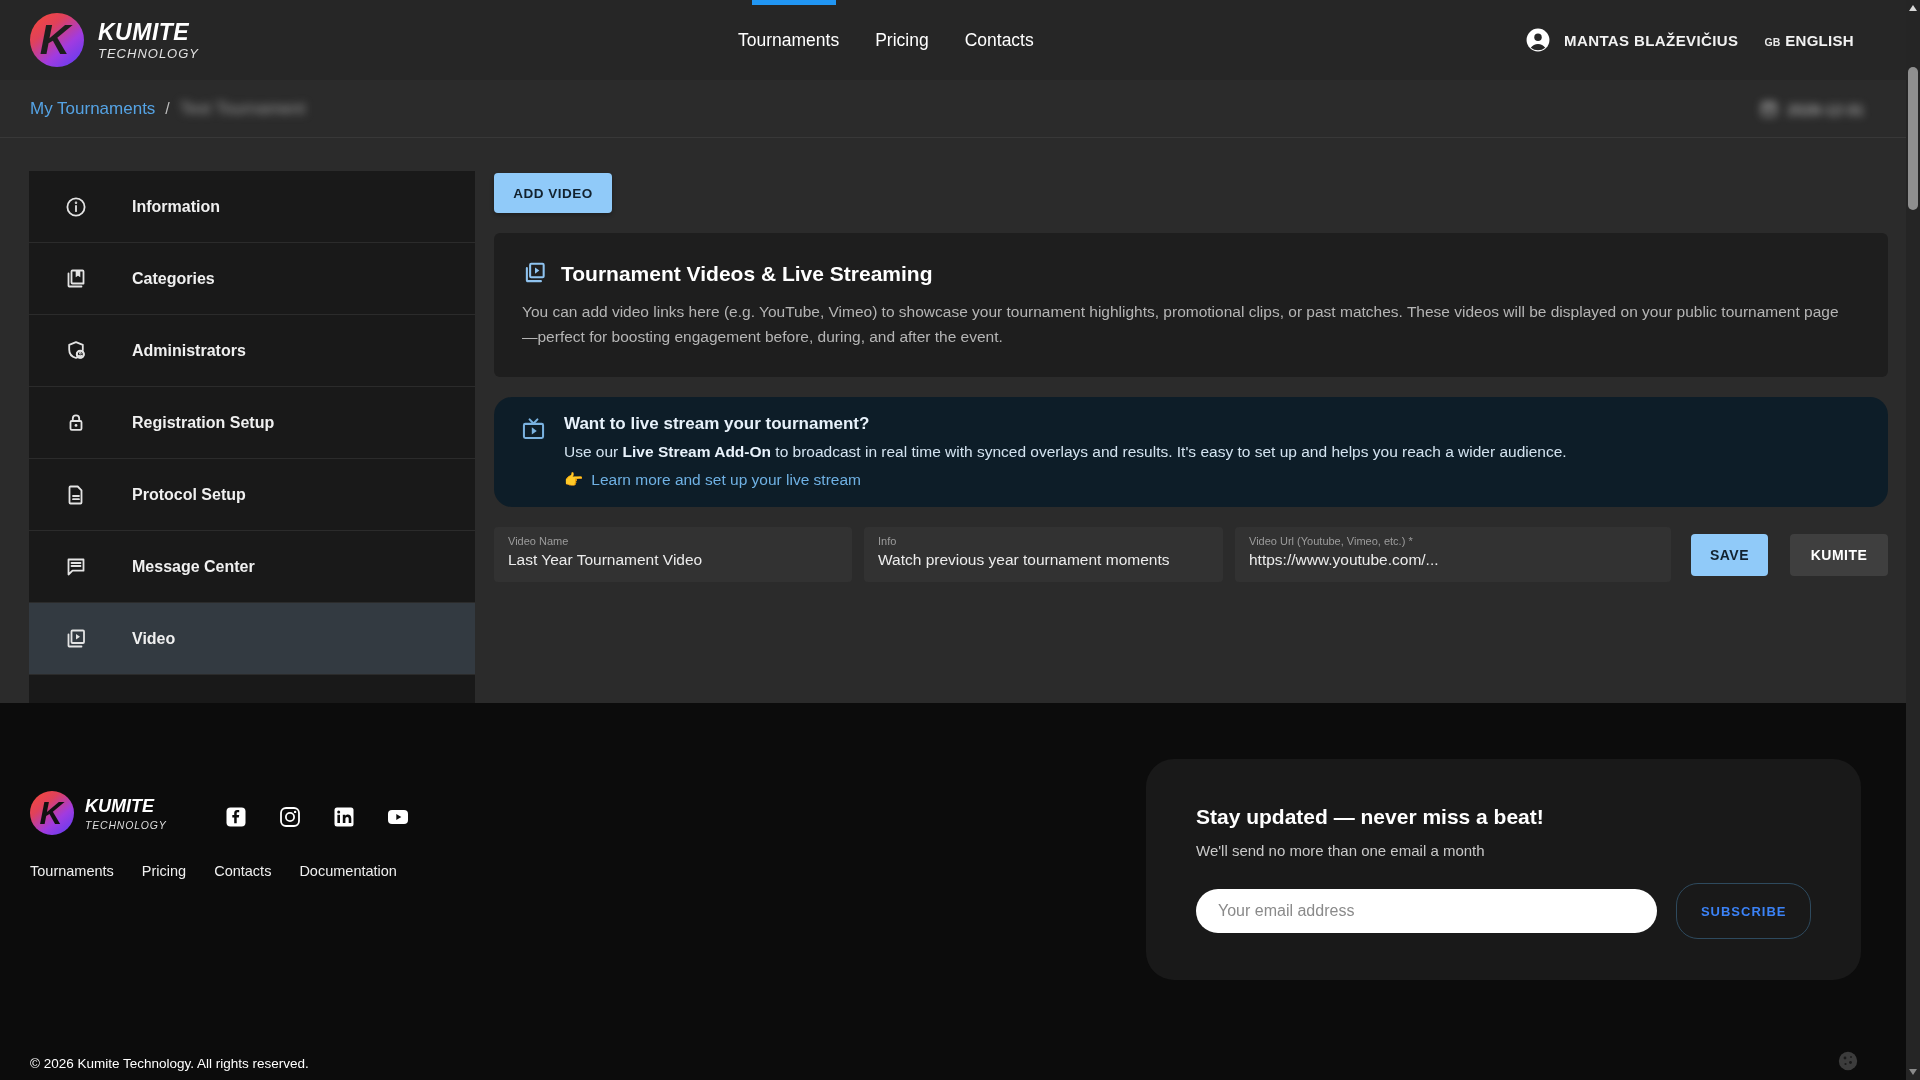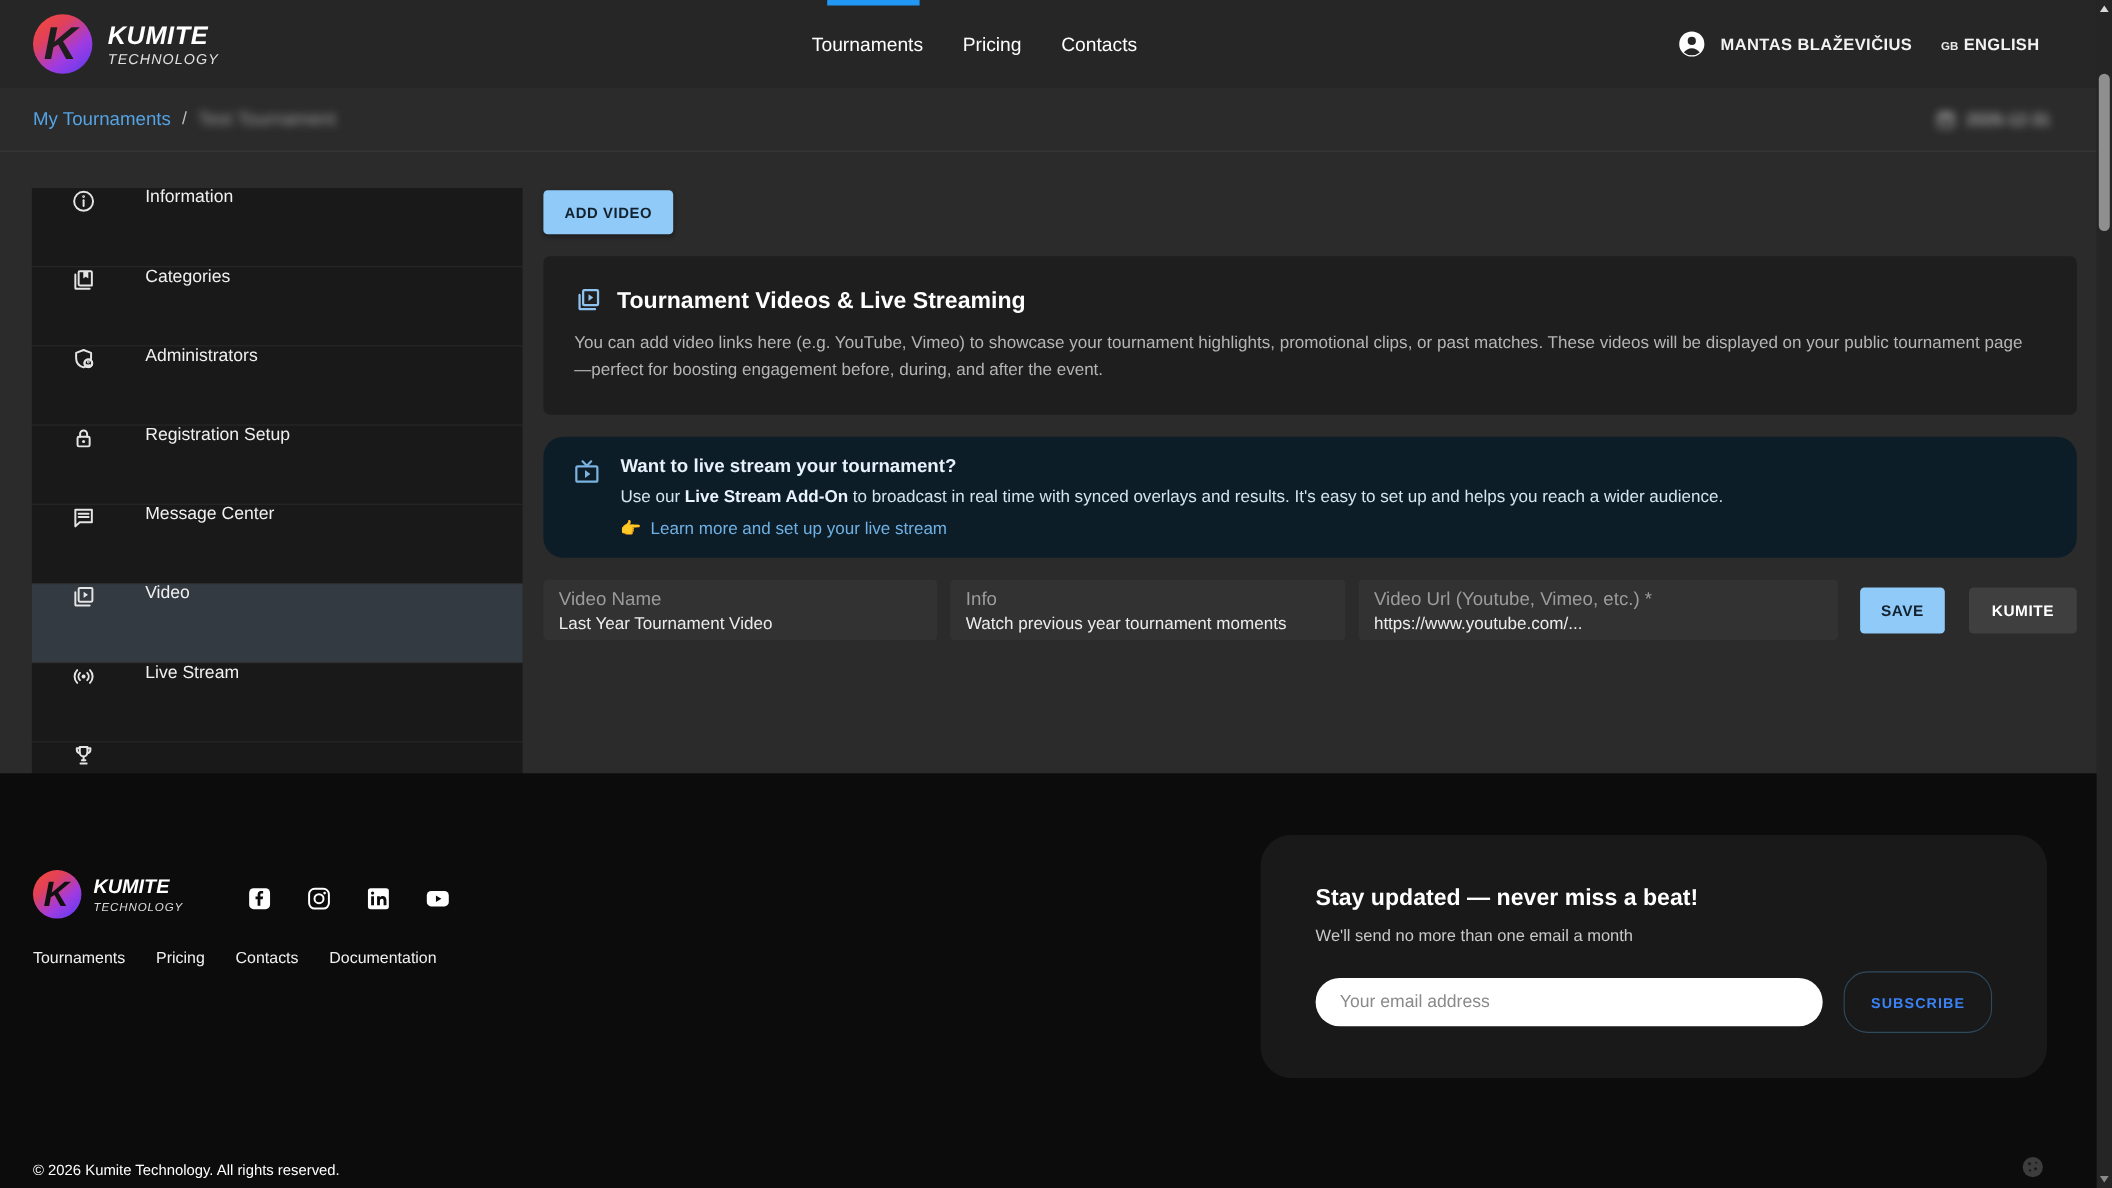--- a/index.html
+++ b/index.html
@@ -39,22 +39,22 @@
   .crumb-current { color:#9c9c9c; font-size:17px; }
   .redacted { filter:blur(4px); user-select:none; }
   .date-chip { position:absolute; right:56px; top:0; height:58px; display:flex; align-items:center; gap:8px;
                color:#d6d6d6; font-size:15px; }
 
   
   .layout { display:flex; gap:19px; padding:33px 54px 0 29px; height:565px; background:#2b2b2b; }
 
   
   .sidebar { width:446px; flex:none; }
-  .side-item { height:72px; background:#191919; display:flex; align-items:flex-start; gap:44px;
-               padding-left:35px; border-bottom:1px solid #2b2b2b; cursor:pointer; }
+  .side-item { height:72px; background:#191919; display:flex; align-items:center; gap:44px;
+               padding-left:35px; border-bottom:1px solid #2b2b2b; cursor:pointer;font-weight:bold; }
   .side-item:last-child { border-bottom:none;flex-direction:column; }
   .side-item.active { background:#333a41; }
   .side-icon { width:24px; height:24px; color:#e4e4e4; flex:none; }
   .side-label { color:#f0f0f0; font-size:16px; }
 
   
   .main-col { flex:1; display:flex; flex-direction:column; }
   .btn-primary { background:#90caf9; color:#12222f; border:none; border-radius:4px; cursor:pointer;
     font-family:inherit; font-weight:600; letter-spacing:.5px; }
   .add-video { width:118px; height:40px; font-size:13.5px; margin-top:2px; align-self:flex-start;
@@ -70,21 +70,21 @@
             padding:17px 26px; display:flex; gap:17px; }
   .banner-icon { width:27px; height:27px; color:#7ab2e0; flex:none; margin-top:2px; }
   .banner-title { color:#e7f1fa; font-size:17px; font-weight:600; }
   .banner-body { color:#d3e3f0; font-size:15.5px; margin-top:9px; }
   .banner-body b { color:#e9f3fc; }
   .banner-link-row { margin-top:10px; display:flex; align-items:center; gap:8px; font-size:15.5px; }
   .banner-link { color:#6fb1e4; cursor:pointer;text-align:center; }
 
   .video-row { display:flex; align-items:center; gap:12px; margin-top:20px; }
   .field { background:#323232; border-radius:4px; height:55px; padding:8px 14px 0 14px; }
-  .field-label { color:#9c9c9c; font-size:17px; }
+  .field-label { color:#9c9c9c; font-size:11px; }
   .field input { background:transparent; border:none; outline:none; color:#ececec; font-size:15.5px;
                  width:100%; margin-top:4px; font-family:inherit; }
   .f-name { width:358px; } .f-info { width:359px; } .f-url { width:436px; margin-right:-2px; }
   .save-btn { width:77px; height:42px; font-size:14px; margin-left:10px; flex:none; }
   .remove-btn { width:98px; height:42px; background:#3f3f3f; color:#fff; border:none; border-radius:4px;
     font-family:inherit; font-size:14px; font-weight:600; letter-spacing:.5px; cursor:pointer; margin-left:10px; flex:none; }
 
   
   footer { position:relative; height:378px; background:#0c0c0c; }
   .f-brand { position:absolute; left:30px; top:88px; display:flex; align-items:center; gap:11px; }
@@ -213,20 +213,28 @@
 
       <div class="side-item">
         <svg class="side-icon" viewBox="0 0 24 24" fill="none" stroke="currentColor" stroke-width="1.8" stroke-linecap="round">
           <rect x="6.5" y="10" width="11" height="8.8" rx="1.3"></rect>
           <path d="M8.8 10V7.6a3.2 3.2 0 0 1 6.4 0V10"></path>
           <circle cx="12" cy="14.4" r="1.4" fill="currentColor" stroke="none"></circle>
         </svg>
         <span class="side-label">Registration Setup</span>
       </div>
 
+      <div class="side-item">
+        <svg class="side-icon" viewBox="0 0 24 24" fill="none" stroke="currentColor" stroke-width="1.8" stroke-linecap="round" stroke-linejoin="round">
+          <path d="M6.5 3.5h7.2l3.8 3.8v12.2a1 1 0 0 1-1 1h-10a1 1 0 0 1-1-1V4.5a1 1 0 0 1 1-1z"></path>
+          <line x1="9" y1="13" x2="15" y2="13"></line>
+            <line x1="9" y1="16.2" x2="15" y2="16.2"></line>
+        </svg>
+        <span class="side-label">Protocol Setup</span>
+      </div>
 
       <div class="side-item">
         <svg class="side-icon" viewBox="0 0 24 24" fill="none" stroke="currentColor" stroke-width="1.8" stroke-linecap="round" stroke-linejoin="round">
           <path d="M4.5 4.5h15v11.2h-11l-4 3.8V4.5z"></path>
           <line x1="7.5" y1="8" x2="16.5" y2="8"></line>
             <line x1="7.5" y1="11" x2="16.5" y2="11"></line>
         </svg>
         <span class="side-label">Message Center</span>
       </div>
 

